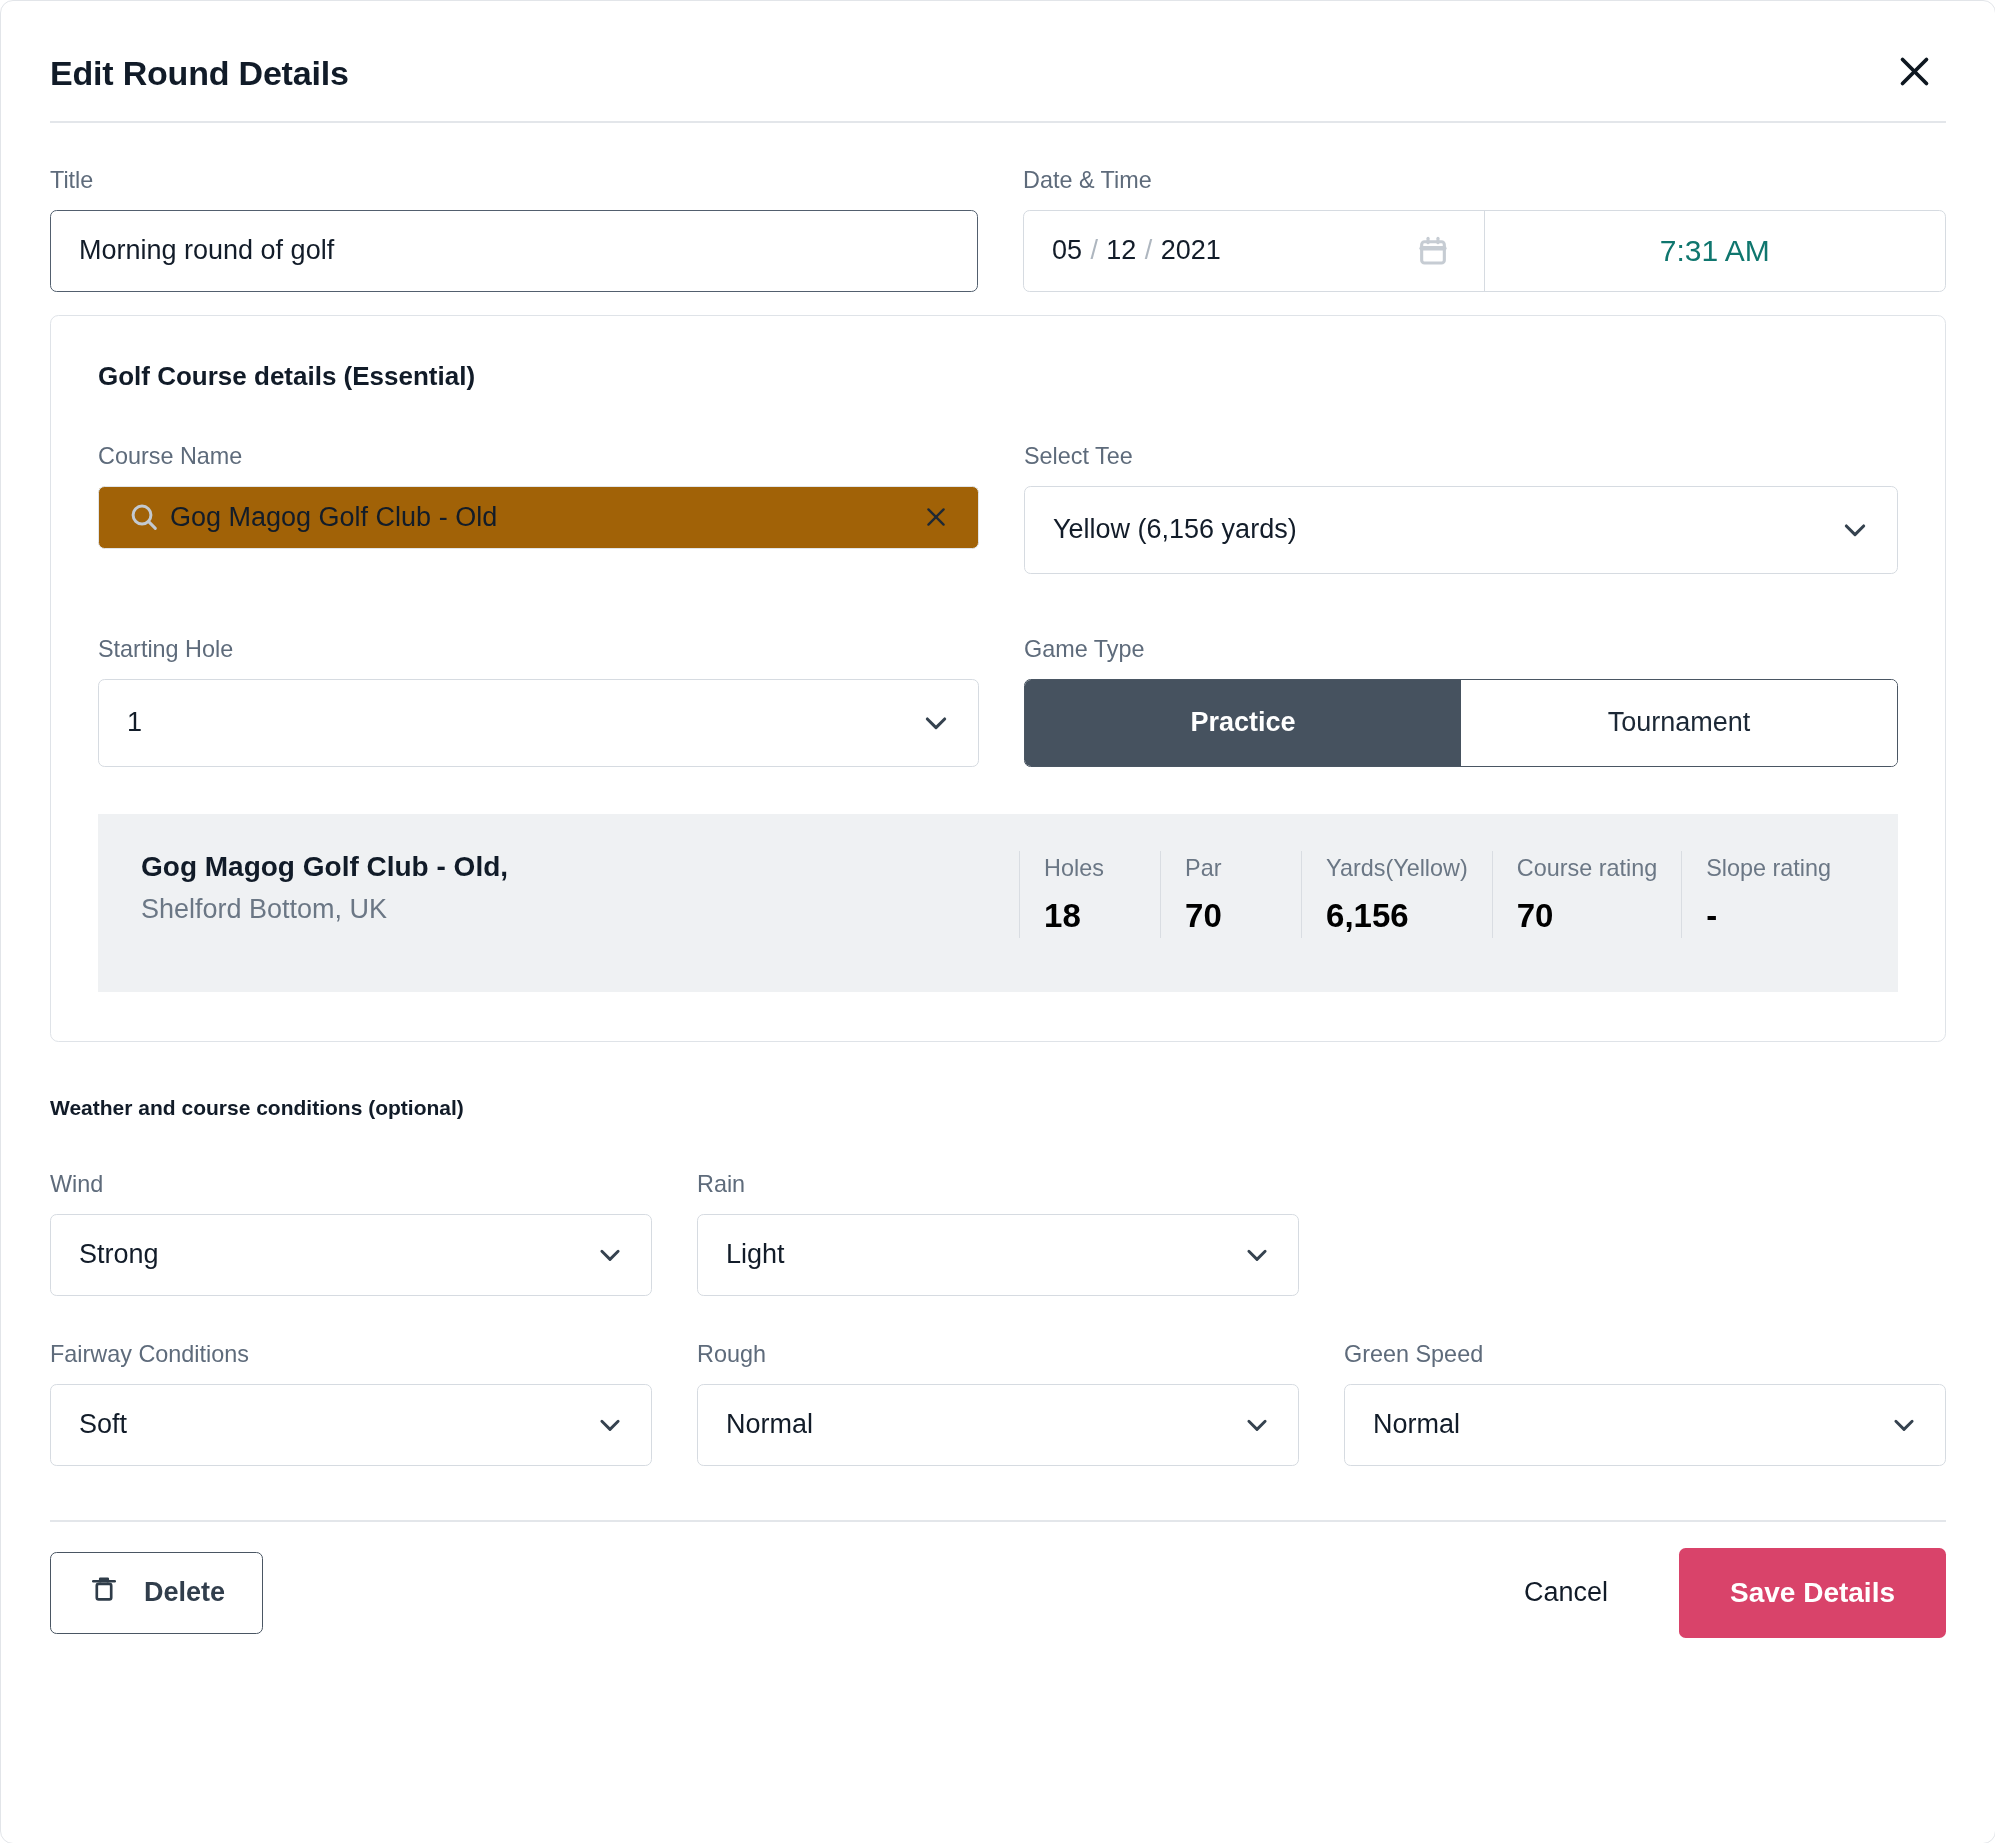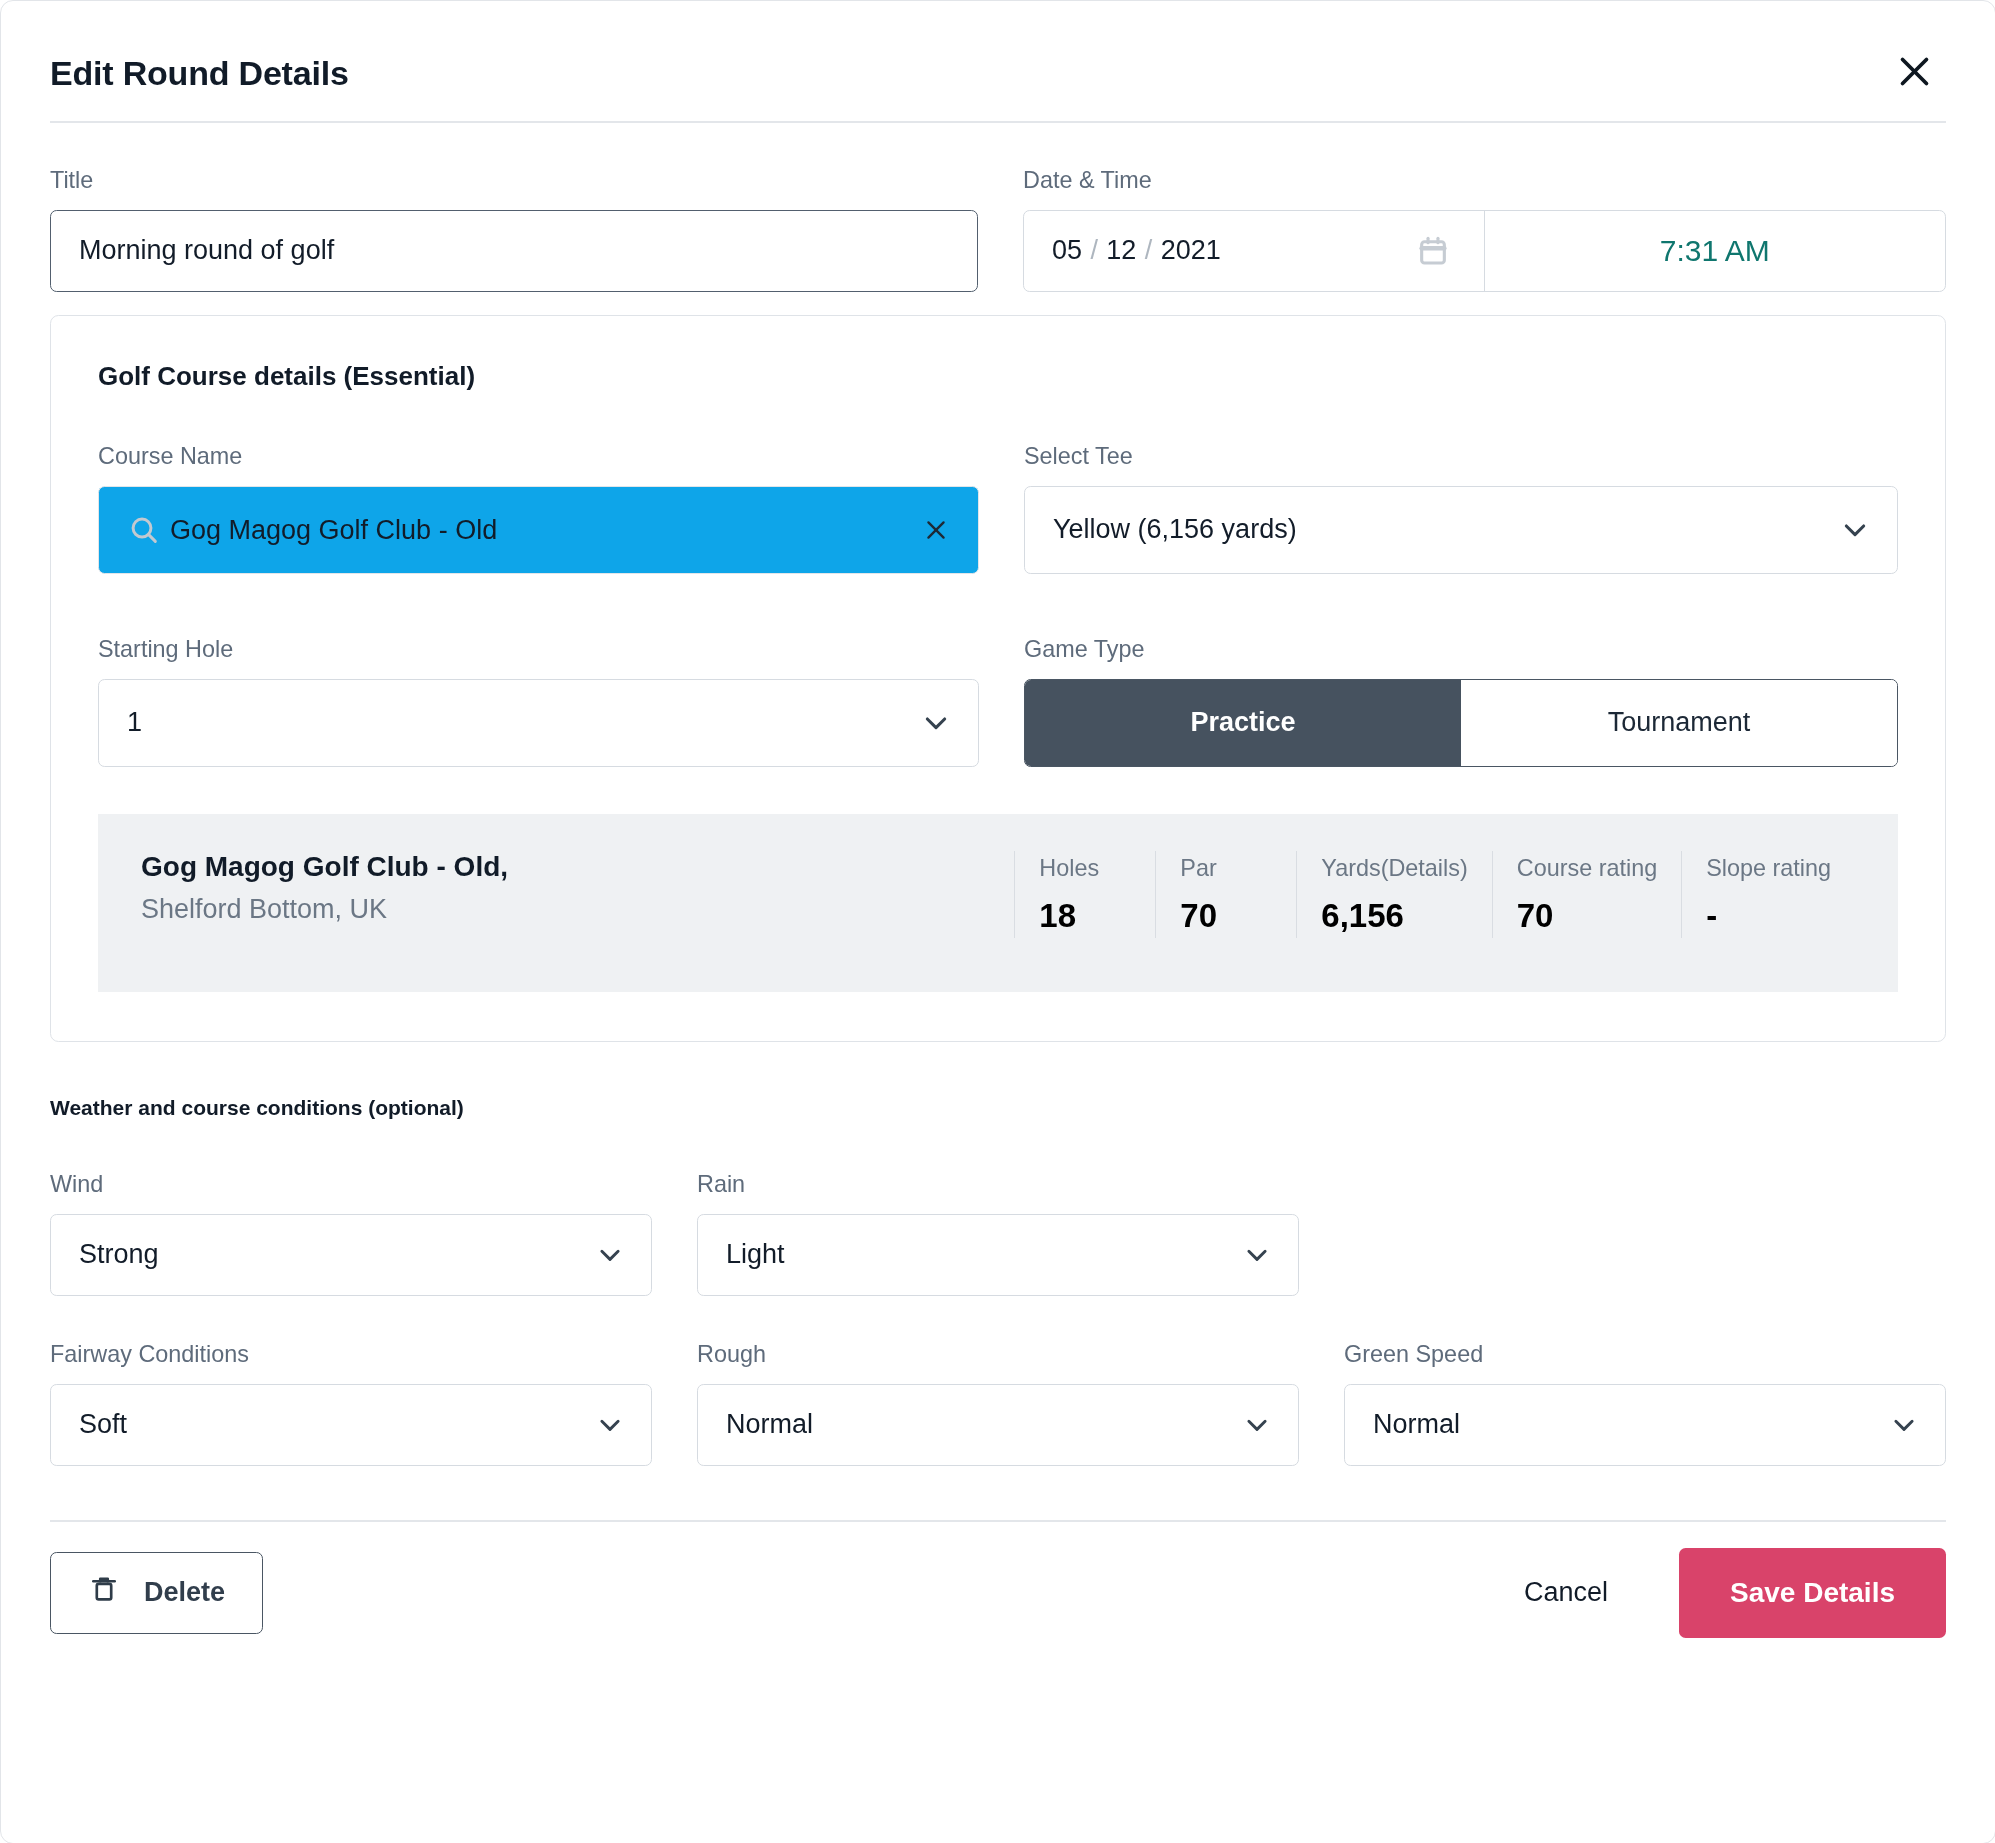--- a/index.html
+++ b/index.html
@@ -163,24 +163,24 @@
   .card-row {
     display: flex;
     gap: 45px;
   }
   .card-col { width: 881px; }
   .card-col-right { flex: 1; }
 
   .search-input {
     position: relative;
     width: 100%;
-    height: 88px;
+    height: 63px;
     border: 1.9px solid #E1E5E9;
     border-radius: 6.6px;
-    background: #0ea5e9;
+    background: #a16207;
     display: flex;
     align-items: center;
     padding: 1px 69px 0 71px;
   }
   .search-icon-pos {
     position: absolute;
     left: 28px; top: 50%;
     transform: translateY(-50%);
     display: flex;
   }
@@ -453,21 +453,21 @@
       </div>
       <div class="stat">
         <div class="stat-label">Holes</div>
         <div class="stat-value">18</div>
       </div>
       <div class="stat">
         <div class="stat-label">Par</div>
         <div class="stat-value">70</div>
       </div>
       <div class="stat">
-        <div class="stat-label">Yards(Details)</div>
+        <div class="stat-label">Yards(Yellow)</div>
         <div class="stat-value">6,156</div>
       </div>
       <div class="stat">
         <div class="stat-label">Course rating</div>
         <div class="stat-value">70</div>
       </div>
       <div class="stat">
         <div class="stat-label">Slope rating</div>
         <div class="stat-value">-</div>
       </div>

